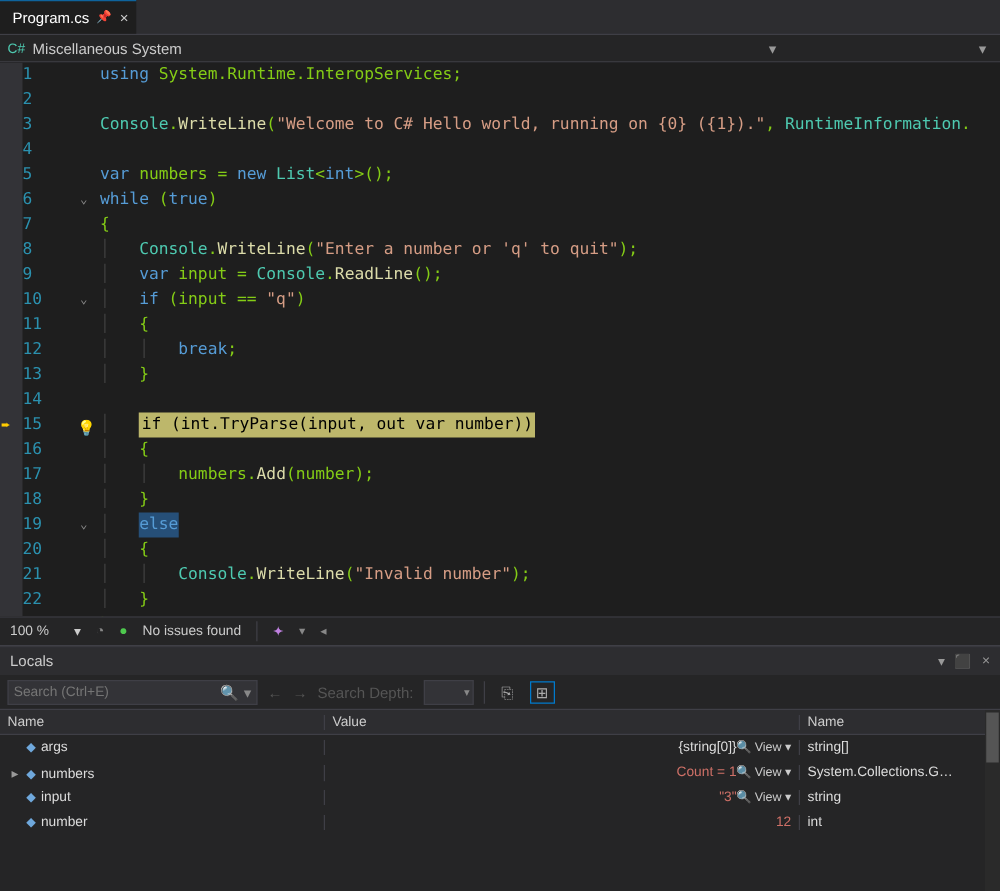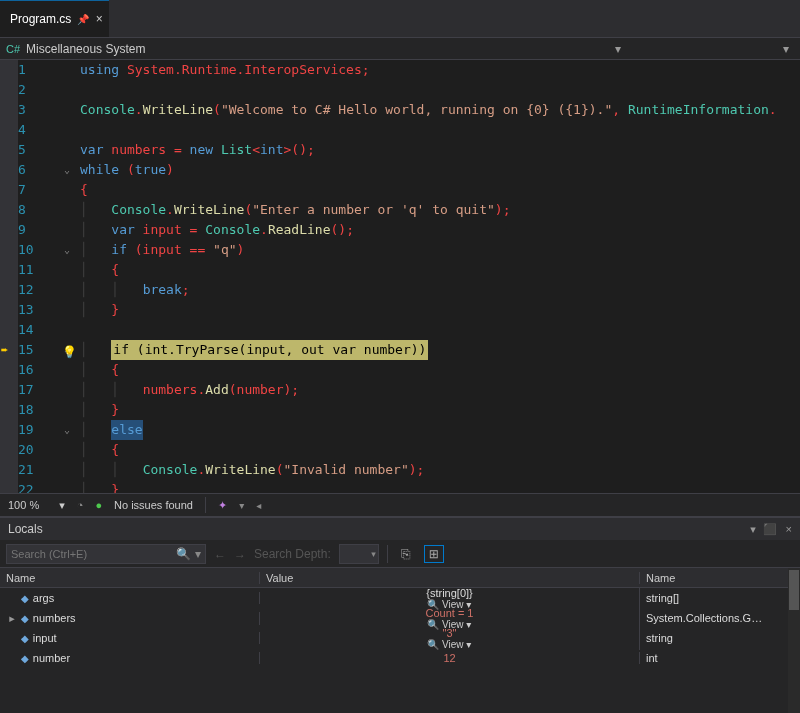--- a/index.html
+++ b/index.html
@@ -11,21 +11,21 @@
     font-family: "Segoe UI", Tahoma, sans-serif;
     font-size: 12px;
     overflow: hidden;
     display: flex;
     flex-direction: column;
   }
   
   .tab-bar {
     display: flex;
     background: #2d2d30;
-    height: 38px;
+    height: 28px;
     align-items: stretch;
     border-bottom: 1px solid #3f3f46;
   }
   .tab {
     display: flex;
     align-items: center;
     padding: 0 6px 0 10px;
     background: #1e1e1e;
     color: #fff;
     gap: 6px;
@@ -96,21 +96,21 @@
     flex: 1;
     white-space: pre;
     position: relative;
   }
   .code-line { height:20px; display:flex; align-items:center; }
   .guide { color:#404040; }
   .kw { color:#569cd6; }
   .type { color:#4ec9b0; }
   .str { color:#d69d85; }
   .method { color:#dcdcaa; }
-  .pl { color:#ef4444; }
+  .pl { color:#84cc16; }
   .hl-line {
     background: #bdb76b;
     color:#000 !important;
     padding: 0 2px;
   }
   .hl-line * { color:#000 !important; }
   .hl-else { background:#264f78; }
   .bulb {
     position:absolute;
     left: 62px;
@@ -206,21 +206,21 @@
     padding:0 6px;
     border-right:1px solid #3f3f46;
     white-space:nowrap;
     overflow:hidden;
     text-overflow:ellipsis;
     font-size:11px;
   }
   .grid-row { color:#dcdcdc;}
   .var-icon { color:#6fa8dc; margin-right:4px; font-size:10px;}
   .expander { color:#999; display:inline-block; width:12px; text-align:center;}
-  .value-cell { display:flex; align-items:center; justify-content:space-between;flex-direction:column;}
+  .value-cell { display:flex; align-items:center; justify-content:flex-end;}
   .view-btn { color:#ccc; font-size:10px; display:flex; gap:2px; align-items:center;}
   .view-btn .mag { color:#aaa;}
   .changed { color:#ce7067;}
   .scrollbar-v {
     position:absolute; right:0; top:0; bottom:0; width:12px; background:#2a2a2a;
   }
   .scrollbar-v .thumb { position:absolute; left:1px; right:1px; top:2px; height:40px; background:#555;}
 </style>
 </head>
 <body>

